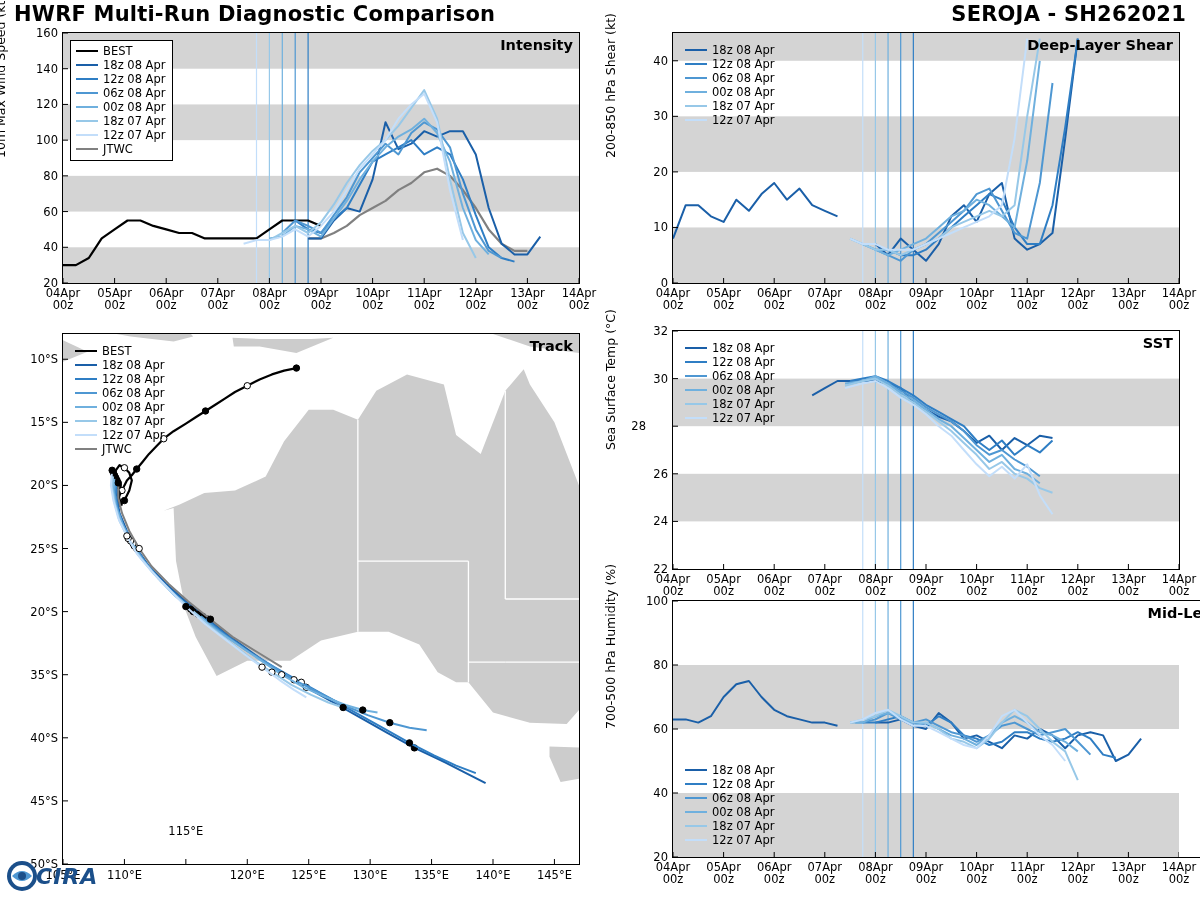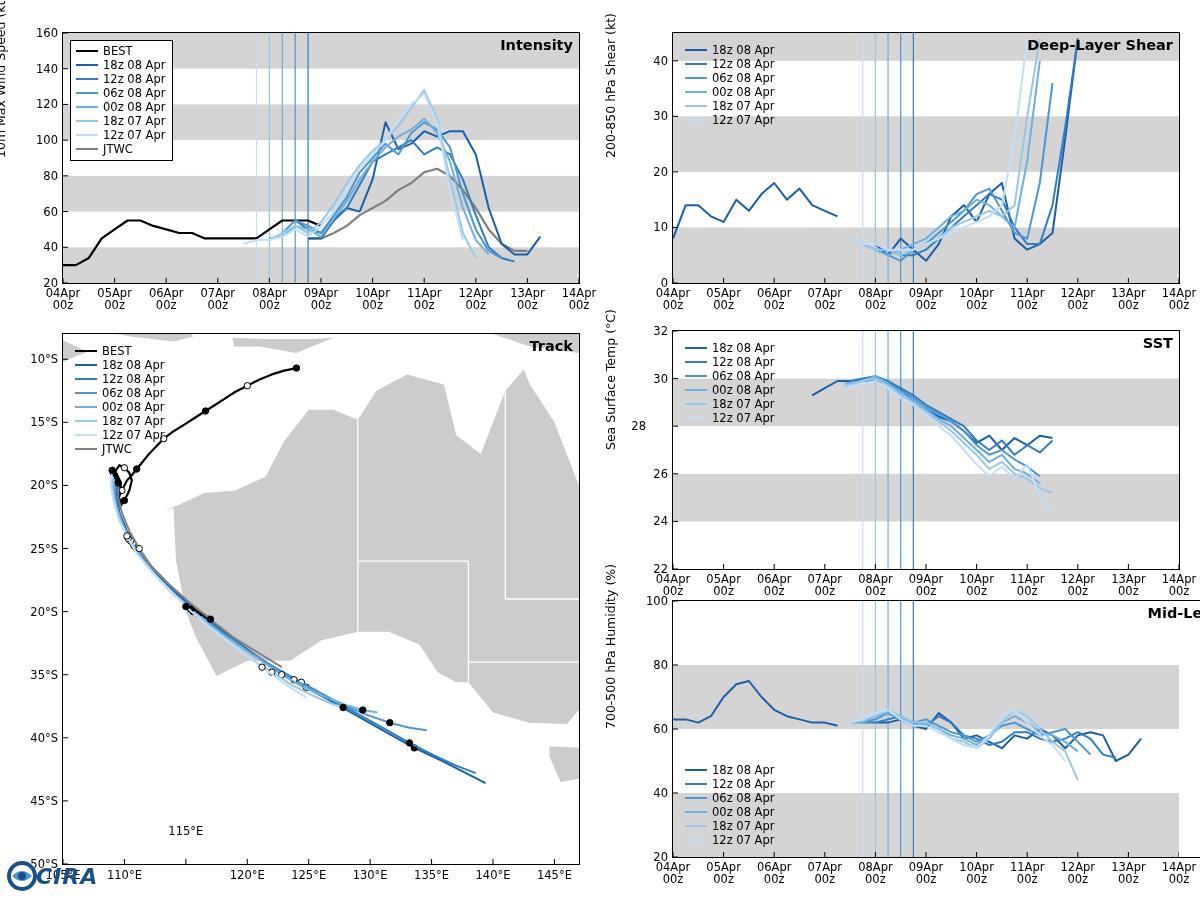--- a/index.html
+++ b/index.html
@@ -25,20 +25,22 @@
   .lgline{width:22px;height:0;border-top-width:2.6px;border-top-style:solid;margin-right:5px;}
   .lglabel{font-size:11.5px;color:#000;white-space:nowrap;}
 
   .cira{position:absolute;left:6px;bottom:4px;width:104px;height:40px;}
   .cira-txt{position:absolute;left:30px;top:8px;font-size:22px;font-weight:bold;font-style:italic;color:#1b4f8a;letter-spacing:1px;}
 </style>
 </head>
 <body>
 
 <div class="hdr">
+  <div class="hdr-left">HWRF Multi-Run Diagnostic Comparison</div>
+  <div class="hdr-right">SEROJA - SH262021</div>
 </div>
 
 <div id="panels">
     <div class="plotbox" style="left: 62px; top: 32px; width: 518px; height: 252px;">
       <svg class="bandsvg" width="516" height="250">
         <rect x="0" width="516" y="214.28571428571428" height="35.71428571428572" fill="#d4d4d4"></rect>
         <rect x="0" width="516" y="142.85714285714286" height="35.714285714285694" fill="#d4d4d4"></rect>
         <rect x="0" width="516" y="71.42857142857142" height="35.71428571428572" fill="#d4d4d4"></rect>
         <rect x="0" width="516" y="0" height="35.71428571428572" fill="#d4d4d4"></rect>
         <line x1="193.5" x2="193.5" y1="0" y2="250" stroke="#c3defa" stroke-width="1.2"></line>

